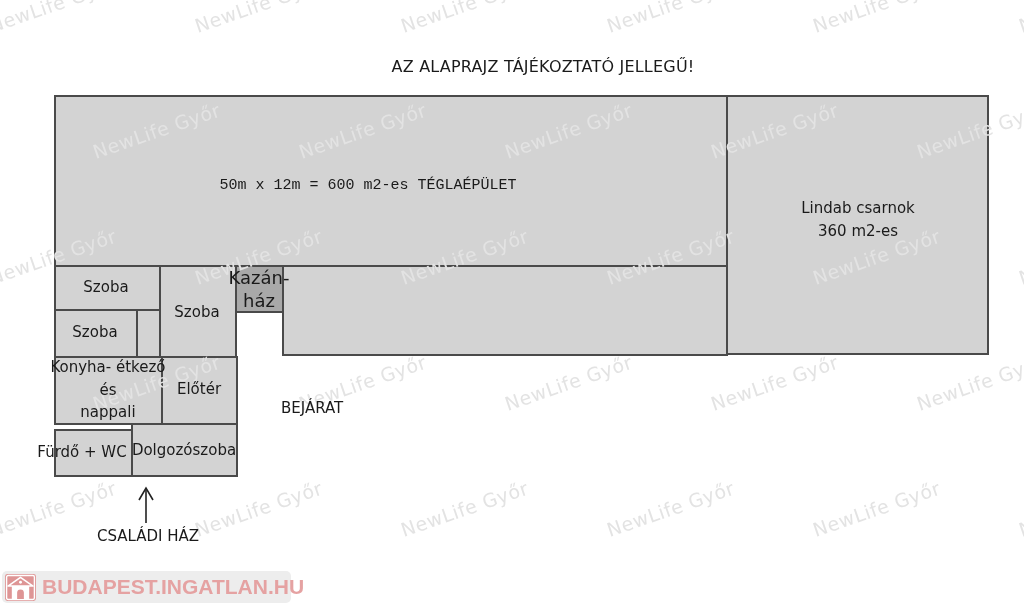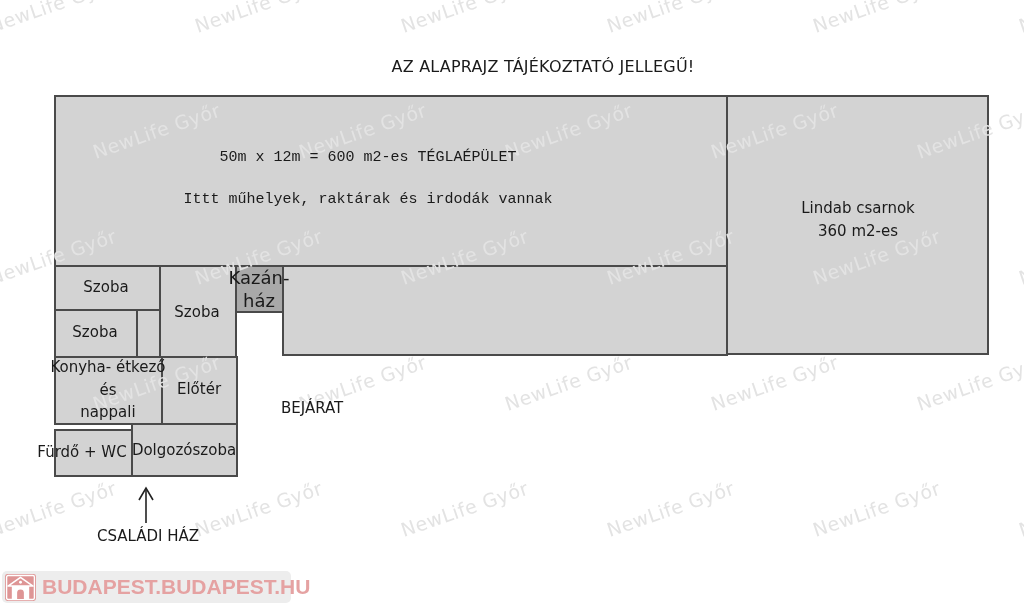--- a/index.html
+++ b/index.html
@@ -115,21 +115,20 @@
       <span class="wm" style="left: 398px; top: 520px;">NewLife Győr</span>
       <span class="wm" style="left: 604px; top: 520px;">NewLife Győr</span>
       <span class="wm" style="left: 810px; top: 520px;">NewLife Győr</span>
       <span class="wm" style="left: 1016px; top: 520px;">NewLife Győr</span>
     </div>
 
   <div class="lbl title" style="left:543px;top:67px;">AZ ALAPRAJZ TÁJÉKOZTATÓ JELLEGŰ!</div>
 
   <div class="lbl hall-text" style="left:368px;top:178px;">
     <span>50m x 12m = 600 m2-es TÉGLAÉPÜLET</span>
-    <span class="l2">Ittt műhelyek, raktárak és irdodák vannak</span>
   </div>
 
   <div class="lbl lindab-text" style="left:858px;top:219px;">Lindab csarnok
 360 m2-es</div>
 
 
   <div class="lbl" style="left:106px;top:288px;">Szoba</div>
 
   <div class="lbl" style="left:95px;top:333px;">Szoba</div>
 
@@ -159,16 +158,16 @@
 
   <div id="logo-bar">
     <svg id="logo-house" width="31" height="27" viewBox="0 0 32 28">
       <rect x="0" y="0" width="32" height="28" rx="2.5" fill="#de9595"></rect>
       <rect x="1.6" y="1.6" width="28.8" height="24.8" rx="1.5" fill="none" stroke="#ffffff" stroke-width="1.4"></rect>
       <path d="M16 3.5 L29 12.5 L3 12.5 Z" fill="#de9595" stroke="#ffffff" stroke-width="1.6" stroke-linejoin="round"></path>
       <rect x="7" y="12.5" width="18" height="13.5" fill="#ffffff"></rect>
       <path d="M12.5 26 v-6.5 a3.5 3.5 0 0 1 7 0 V26 Z" fill="#de9595"></path>
       <circle cx="16" cy="8.6" r="1.5" fill="#ffffff"></circle>
     </svg>
-    <span id="logo-text">BUDAPEST.BUDAPEST.HU</span>
+    <span id="logo-text">BUDAPEST.INGATLAN.HU</span>
   </div>
 
 </div>
 
 </body></html>

